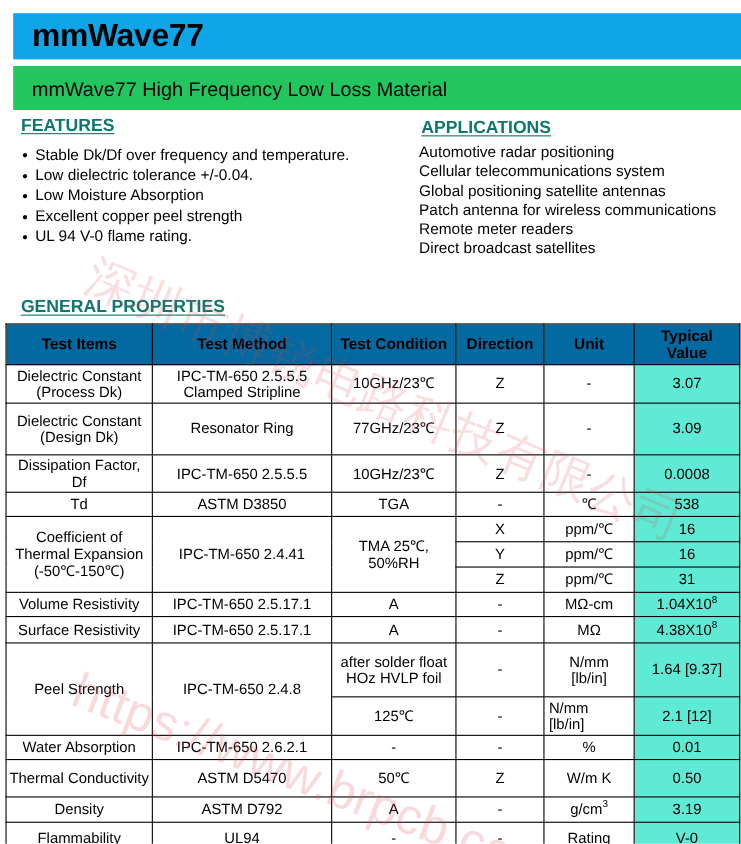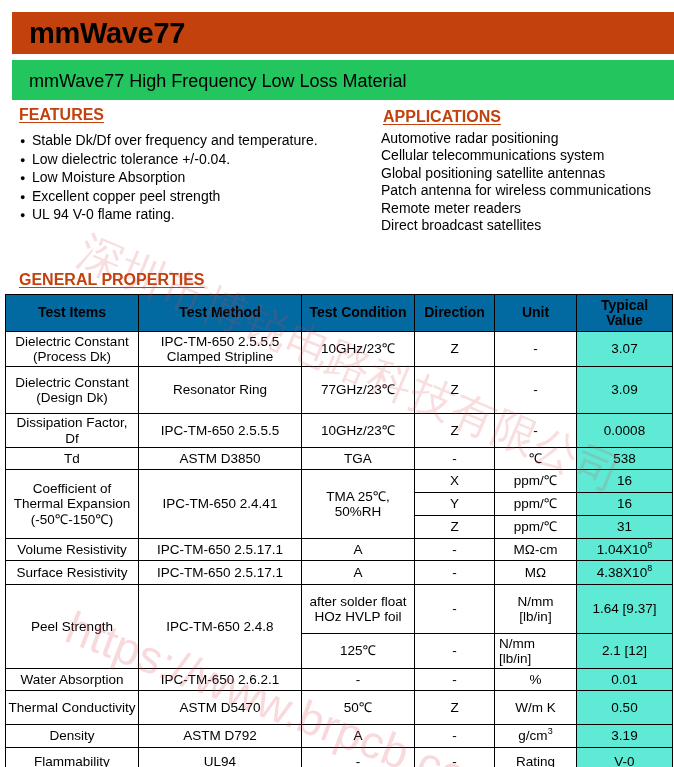--- a/index.html
+++ b/index.html
@@ -1,21 +1,21 @@
 <!DOCTYPE html>
 <html><head>
 <meta charset="utf-8">
 <style>
   html, body { margin: 0; padding: 0; background: #ffffff; }
   body { width: 674px; height: 767px; position: relative; overflow: hidden; font-family: "Liberation Sans", sans-serif; color: #000; }
-  .title-bar { position: absolute; left: 12px; top: 12px; width: 662px; height: 42px; background: #c2410c; }
+  .title-bar { position: absolute; left: 12px; top: 12px; width: 662px; height: 42px; background: #0ea5e9; }
   .title-bar span { position: absolute; left: 17px; top: 5px; font-size: 29px; font-weight: bold; letter-spacing: -0.3px; }
   .subtitle-bar { position: absolute; left: 12px; top: 60px; width: 662px; height: 40px; background: #22c55e; }
   .subtitle-bar span { position: absolute; left: 17px; top: 11px; font-size: 18px; }
-  .section-heading { position: absolute; font-size: 16px; font-weight: bold; color: #c2410c; text-decoration: underline; text-underline-offset: 2px; }
+  .section-heading { position: absolute; font-size: 16px; font-weight: bold; color: #0f766e; text-decoration: underline; text-underline-offset: 2px; }
   .features { position: absolute; left: 20px; top: 132px; font-size: 14px; line-height: 17.6px; }
   .features div { white-space: nowrap; }
   .features .bullet { display: inline-block; width: 12px; font-size: 9px; vertical-align: 1px; }
   .applications { position: absolute; left: 381px; top: 130px; font-size: 14px; line-height: 17.4px; }
   .applications div { white-space: nowrap; }
   table.props { position: absolute; left: 5px; top: 294px; border-collapse: collapse; font-size: 13.5px; table-layout: fixed; }
   table.props th, table.props td { border: 1px solid #000; text-align: center; vertical-align: middle; padding: 0 2px; line-height: 15.5px; }
   table.props th { background: #0369a1; font-weight: bold; font-size: 14px; }
   table.props td.val { background: #5eead4; }
   sup { font-size: 9px; line-height: 0; vertical-align: 6px; }

